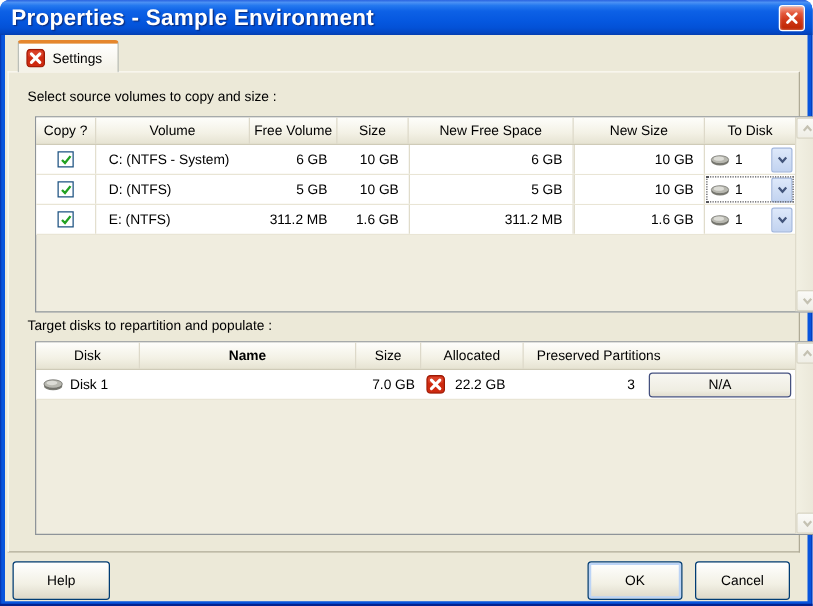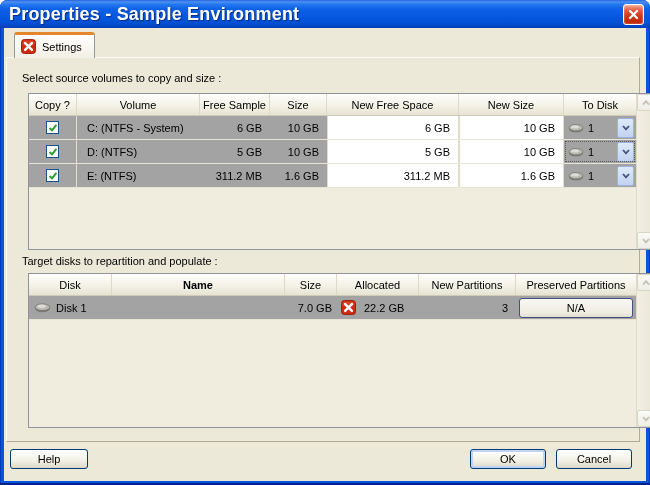--- a/index.html
+++ b/index.html
@@ -43,21 +43,21 @@
   .tbl1 { top:65px;  height:157px; }
   .tbl2 { top:245px; height:155px; }
 
   .thead { display:flex; margin-right:17px; height:22px;
     background: linear-gradient(180deg,#FEFEFB 0%, #F3F1E5 60%, #E6E3D2 100%);
     border-bottom:1px solid #CFCBB8; }
   .th { display:flex; align-items:center; justify-content:center; border-right:1px solid #DDD9C9;
     height:100%; cursor:default; }
   .th:last-child { border-right:none; }
 
-  .trow { display:flex; margin-right:17px; height:24px; background:#a3a3a3; border-bottom:1px solid #E9E5D5; }
+  .trow { display:flex; margin-right:17px; height:24px; background:#ffffff; border-bottom:1px solid #E9E5D5; }
   .td { display:flex; align-items:center; height:100%; overflow:hidden; white-space:nowrap; }
   .td-right { justify-content:flex-end; padding-right:8px; }
   .td-left  { justify-content:flex-start; padding-left:10px; }
   .cell-edit { background:#FFFFFF; border-left:1px solid #E0DCCB; border-right:1px solid #E0DCCB; }
 
   
   .t1c0{width:48px;} .t1c1{width:123px;} .t1c2{width:70px;} .t1c3{width:57px;}
   .t1c4{width:132px;} .t1c5{width:105px;} .t1c6{width:72px;}
   .copy-cell { justify-content:center; border-right:1px solid #E3DFCF; }
 
@@ -83,21 +83,21 @@
     display:flex; align-items:center; justify-content:center; cursor:pointer; }
   .sb-up { top:0; } .sb-down { bottom:0; }
 
   .na-cell { padding:2px 3px; }
   .na-btn { width:100%; height:20px; border:1px solid #44507E; border-radius:3px;
     background:linear-gradient(180deg,#F8F7F2 0%,#EFEDE2 75%,#E2DECF 100%);
     display:flex; align-items:center; justify-content:center; cursor:pointer; }
 
   .alloc-cell { padding-left:4px; gap:8px; }
 
-  .btn { position:absolute; top:421px; height:20px; border:1px solid #003C74; border-radius:3px;
+  .btn { position:absolute; top:421px; height:31px; border:1px solid #003C74; border-radius:3px;
     background:linear-gradient(180deg,#FFFFFF 0%,#F2F0E4 60%,#DDD8C8 100%);
     font-family:"Liberation Sans", sans-serif; font-size:11px;
     display:flex; align-items:center; justify-content:center; cursor:pointer; }
   .btn-help   { left:6px;   width:78px; }
   .btn-ok     { left:466px; width:76px; box-shadow: inset 0 0 0 2px #BCD4F6; }
   .btn-cancel { left:552px; width:76px; }
 </style>
 </head>
 <body>
 
@@ -124,21 +124,21 @@
       </svg>
       <span class="tab-label">Settings</span>
     </div>
 
     <div class="section-label lbl1">Select source volumes to copy and size :</div>
 
     <div class="tbl tbl1">
       <div class="thead">
         <div class="th t1c0">Copy ?</div>
         <div class="th t1c1">Volume</div>
-        <div class="th t1c2">Free Sample</div>
+        <div class="th t1c2">Free Volume</div>
         <div class="th t1c3">Size</div>
         <div class="th t1c4">New Free Space</div>
         <div class="th t1c5">New Size</div>
         <div class="th t1c6">To Disk</div>
       </div>
 
       <div class="trow">
         <div class="td t1c0 copy-cell">
           <span class="checkbox">
             <svg width="10" height="10" viewBox="0 0 10 10">
@@ -237,21 +237,20 @@
     </div>
 
     <div class="section-label lbl2">Target disks to repartition and populate :</div>
 
     <div class="tbl tbl2">
       <div class="thead">
         <div class="th t2c0">Disk</div>
         <div class="th t2c1">Name</div>
         <div class="th t2c2">Size</div>
         <div class="th t2c3">Allocated</div>
-        <div class="th t2c4">New Partitions</div>
         <div class="th t2c5">Preserved Partitions</div>
       </div>
 
       <div class="trow">
         <div class="td t2c0 td-left" style="padding-left:5px; gap:5px;">
           <svg class="disk-icon" width="17" height="11" viewBox="0 0 18 11">
             <ellipse cx="9" cy="6.8" rx="7.8" ry="3.6" fill="#7A7A72"></ellipse>
             <ellipse cx="9" cy="5.2" rx="7.8" ry="3.6" fill="#B8B8B0" stroke="#60605A" stroke-width="0.6"></ellipse>
             <ellipse cx="8" cy="4.3" rx="4.6" ry="1.9" fill="#DCDCD6"></ellipse>
           </svg>

